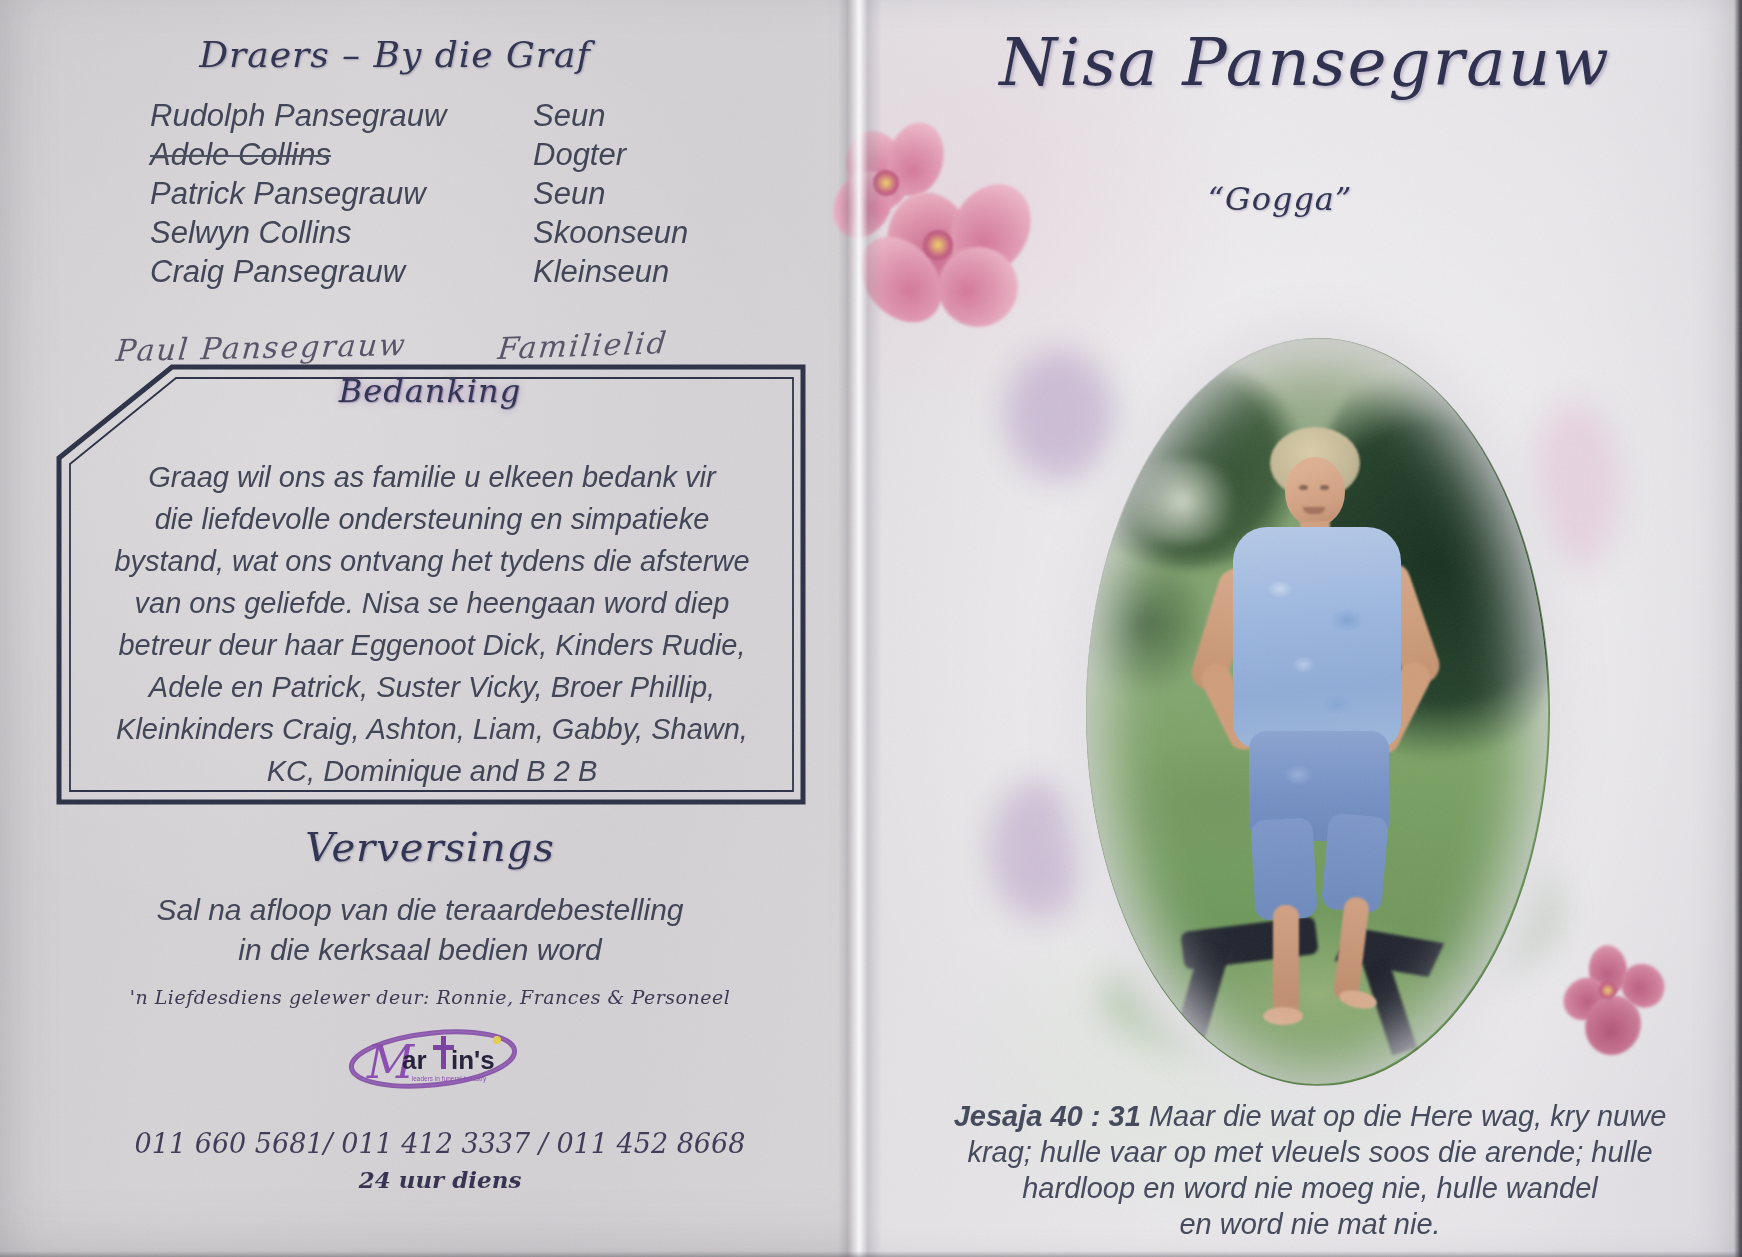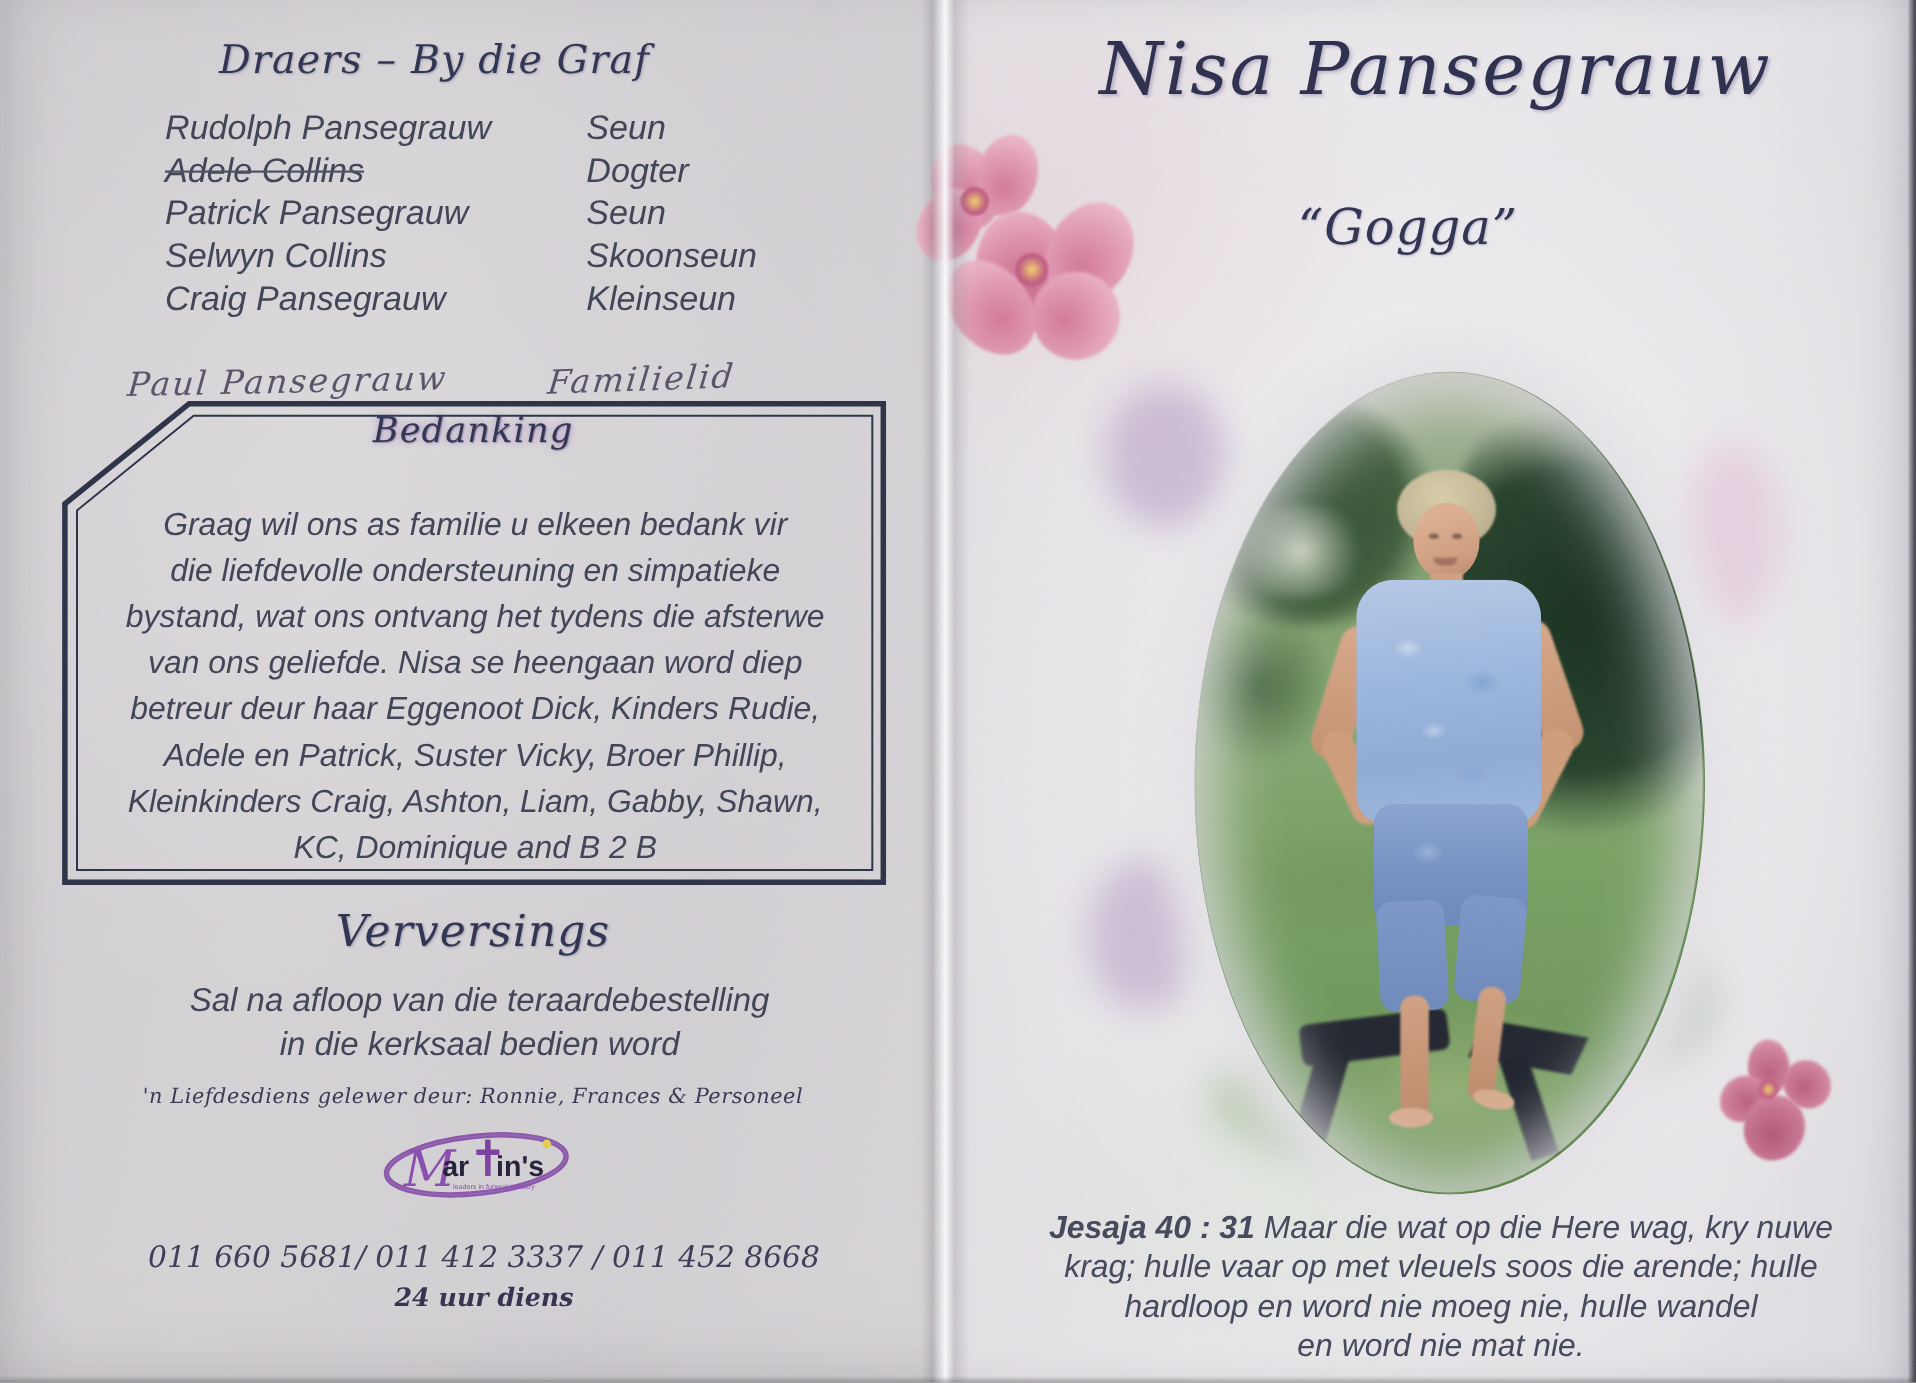--- a/index.html
+++ b/index.html
@@ -49,38 +49,38 @@
   
   #bedanking-box{left:56px;top:364px;}
   #bedanking-title{left:130px;top:372px;width:600px;font-size:32px;
      text-shadow:0 0 7px rgba(130,85,170,.55),1px 1px 1px rgba(70,60,110,.4);}
   #bedanking-text{left:70px;top:456px;width:724px;font-size:29px;}
   #bedanking-text .ln{height:42px;line-height:42px;}
 
   
   #verversings-title{left:130px;top:824px;width:600px;font-size:40px;
      text-shadow:1px 1px 2px rgba(70,65,110,.35);}
-  #verversings-text{left:116px;top:890px;width:640px;font-size:30px;}
+  #verversings-text{left:100px;top:890px;width:640px;font-size:30px;}
   #verversings-text .ln{height:40px;line-height:40px;}
 
   
   #service-note{left:115px;top:986px;width:630px;font-size:19px;
      font-family:"DejaVu Serif",serif;font-style:italic;color:#3a3550;letter-spacing:.5px;}
   #logo{left:345px;top:1024px;width:175px;height:68px;}
   #branches{left:140px;top:1090px;width:600px;font-size:33px;font-weight:bold;
      font-family:"DejaVu Serif",serif;font-style:italic;color:#332f52;}
   #phones{left:120px;top:1128px;width:640px;font-size:27px;
      font-family:"DejaVu Serif",serif;font-style:italic;color:#3d3956;}
   #hours{left:140px;top:1166px;width:600px;font-size:23px;font-weight:bold;
      font-family:"DejaVu Serif",serif;font-style:italic;color:#33304e;}
 
   
   #memorial-name{left:900px;top:24px;width:810px;font-size:66px;letter-spacing:2px;
      color:#2b2d4c;text-shadow:2px 2px 3px rgba(100,85,140,.35);}
-  #nickname{left:1000px;top:180px;width:560px;font-size:45px;
+  #nickname{left:1000px;top:180px;width:560px;font-size:32px;
      text-shadow:1px 1px 2px rgba(90,80,130,.35);}
   #verse{left:920px;top:1098px;width:780px;font-size:29px;color:#42475a;}
   #verse .ln{height:36px;line-height:36px;}
   #verse .ref{font-weight:bold;}
 
   
   .smudge{position:absolute;border-radius:50%;filter:blur(16px);}
 
   
   #photo-oval{left:1086px;top:338px;width:462px;height:746px;border-radius:50%;

